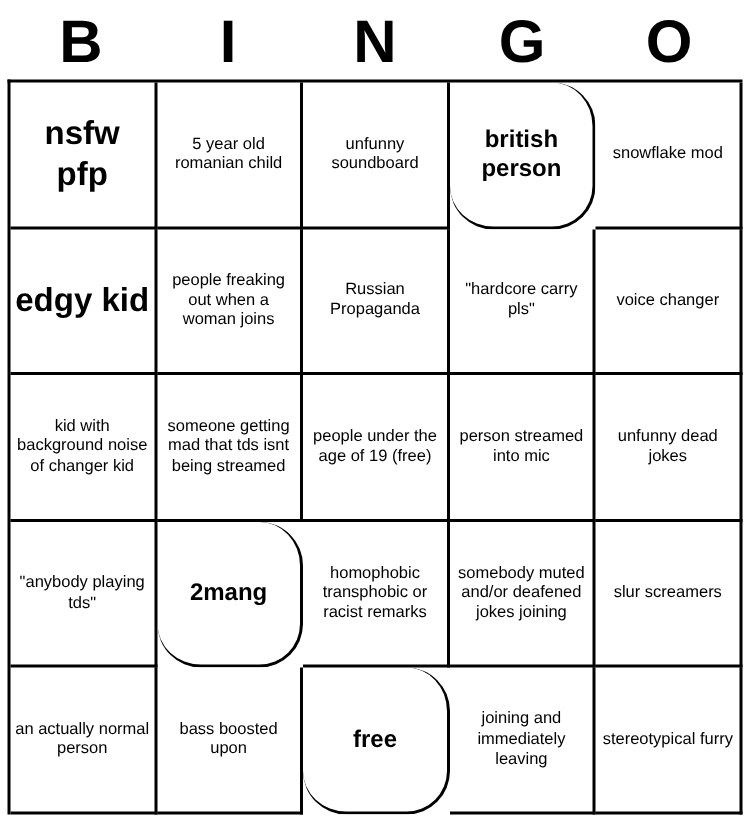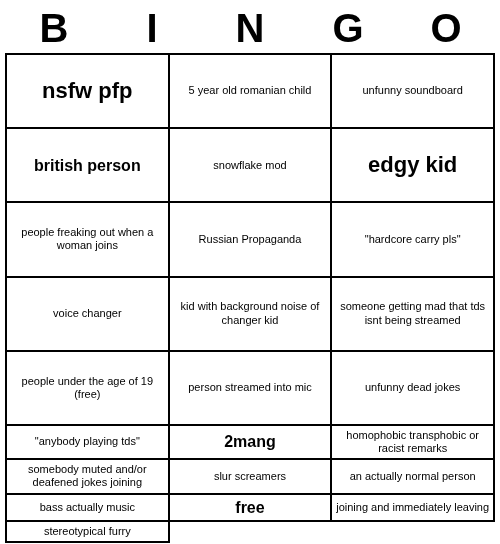--- a/index.html
+++ b/index.html
@@ -33,21 +33,21 @@
 
     .title-letter {
       font-size: 40px;
       font-weight: bold;
       width: 88px;
       text-align: center;
     }
 
     #bingo-grid {
       display: grid;
-      grid-template-columns: repeat(3, 1fr);
+      grid-template-columns: repeat(5, 1fr);
       grid-template-rows: repeat(5, 1fr);
       border-left: 2px solid #000;
       border-top: 2px solid #000;
       width: 490px;
       height: 490px;
     }
 
     .cell {
       border-right: 2px solid #000;
       border-bottom: 2px solid #000;
@@ -62,20 +62,21 @@
     }
 
     .cell.large-text {
       font-size: 22px;
       font-weight: bold;
     }
 
     .cell.medium-text {
       font-size: 16px;
       font-weight: bold;
+      border-radius: 29px;
     }
   </style>
 </head>
 <body>
 
 <div id="bingo-card">
   <div id="bingo-title">
   <span class="title-letter">B</span>
       <span class="title-letter">I</span>
       <span class="title-letter">N</span>
@@ -97,18 +98,18 @@
       <div class="cell">someone getting mad that tds isnt being streamed</div>
       <div class="cell">people under the age of 19 (free)</div>
       <div class="cell">person streamed into mic</div>
       <div class="cell">unfunny dead jokes</div>
       <div class="cell">"anybody playing tds"</div>
       <div class="cell medium-text">2mang</div>
       <div class="cell">homophobic transphobic or racist remarks</div>
       <div class="cell">somebody muted and/or deafened jokes joining</div>
       <div class="cell">slur screamers</div>
       <div class="cell">an actually normal person</div>
-      <div class="cell">bass actually music</div>
+      <div class="cell">bass boosted upon</div>
       <div class="cell medium-text">free</div>
       <div class="cell">joining and immediately leaving</div>
       <div class="cell">stereotypical furry</div>
     </div>
 </div>
 
 </body></html>

